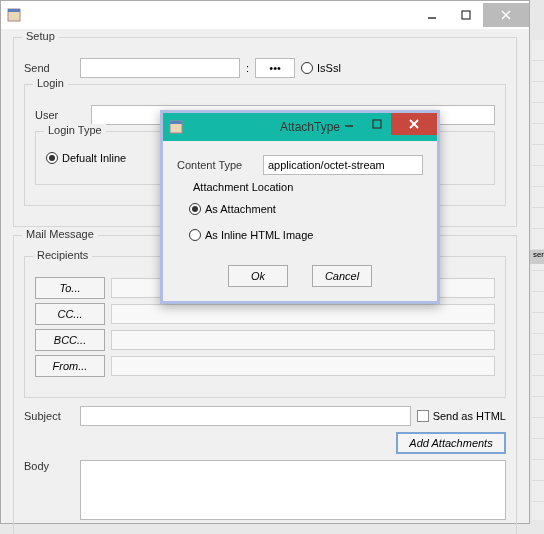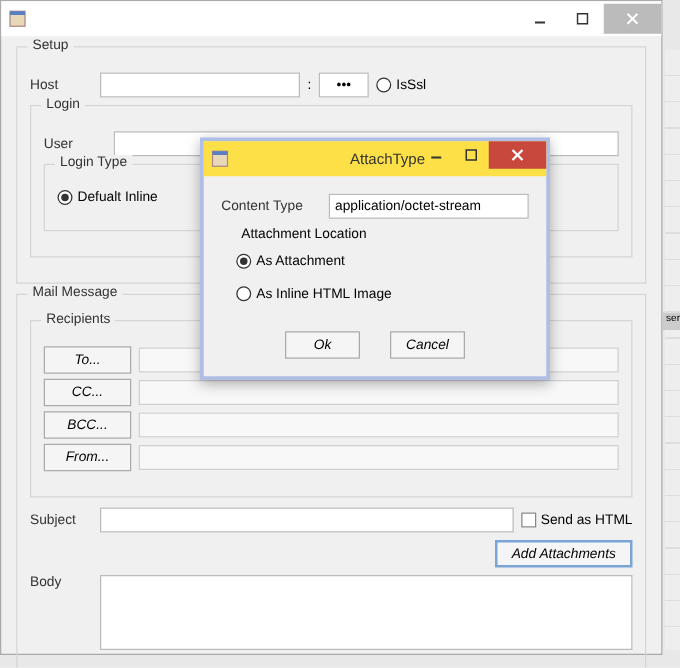--- a/index.html
+++ b/index.html
@@ -33,21 +33,21 @@
 .button.highlight { border: 2px solid #7aa5d6; }
 
 .recipients-col { display: flex; flex-direction: column; gap: 4px; }
 .recipients-col .button { width: 70px; }
 .recip-row { display: flex; align-items: center; gap: 6px; }
 .recip-input { border: 1px solid #d0d0d0; background: #f8f8f8; height: 20px; flex: 1; }
 
 .bottom-btns { display: flex; justify-content: space-between; gap: 8px; padding: 6px 0; }
 
 .dialog { position: absolute; top: 110px; left: 160px; width: 280px; background: #f0f0f0; border: 3px solid #b0bde5; box-shadow: 0 3px 10px rgba(0,0,0,0.3); z-index: 10; }
-.dialog-titlebar { height: 28px; background: #fde047; display: flex; align-items: center; position: relative; }
+.dialog-titlebar { height: 28px; background: #14b8a6; display: flex; align-items: center; position: relative; }
 .dialog-title { flex: 1; text-align: center; color: #333; font-size: 12px; }
 .dialog-titlebar .titlebar-icon { margin-left: 6px; }
 .dialog-controls { display: flex; position: absolute; right: 0; top: 0; }
 .dialog-controls .win-btn { width: 28px; height: 22px; }
 .dialog-controls .win-btn.close { background: #c8483e; width: 46px; }
 .dialog-body { padding: 14px; }
 .dialog-buttons { display: flex; justify-content: center; gap: 24px; margin-top: 24px; }
 
 .right-strip { position: absolute; right: 0; top: 40px; width: 12px; height: 480px; background: repeating-linear-gradient(#eee, #eee 20px, #ddd 20px, #ddd 21px); }
 .right-tag { position: absolute; right: 0; top: 250px; width: 14px; height: 14px; background: #ccc; font-size: 8px; text-align: right; }
@@ -81,21 +81,21 @@
           </svg>
         </div>
     </div>
   </div>
 
   <div class="form-body">
 
     <div class="groupbox">
       <span class="groupbox-title">Setup</span>
       <div class="row">
-        <span class="label">Host</span>
+        <span class="label">Send</span>
         <input class="textinput" style="width: 160px; flex: 0 0 auto;" value="">
         <span>:</span>
         <input class="textinput short" value="•••" style="">
         <div class="radio-wrap">
           <span class="radio-circle"></span>
           <span>IsSsl</span>
         </div>
       </div>
 
       <div class="groupbox" style="margin-bottom:0">

